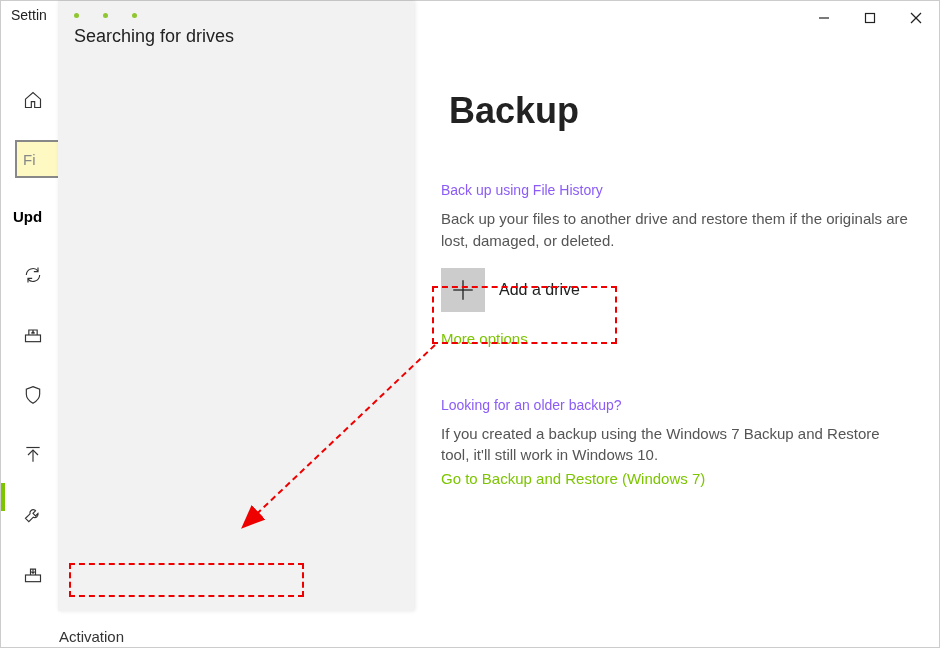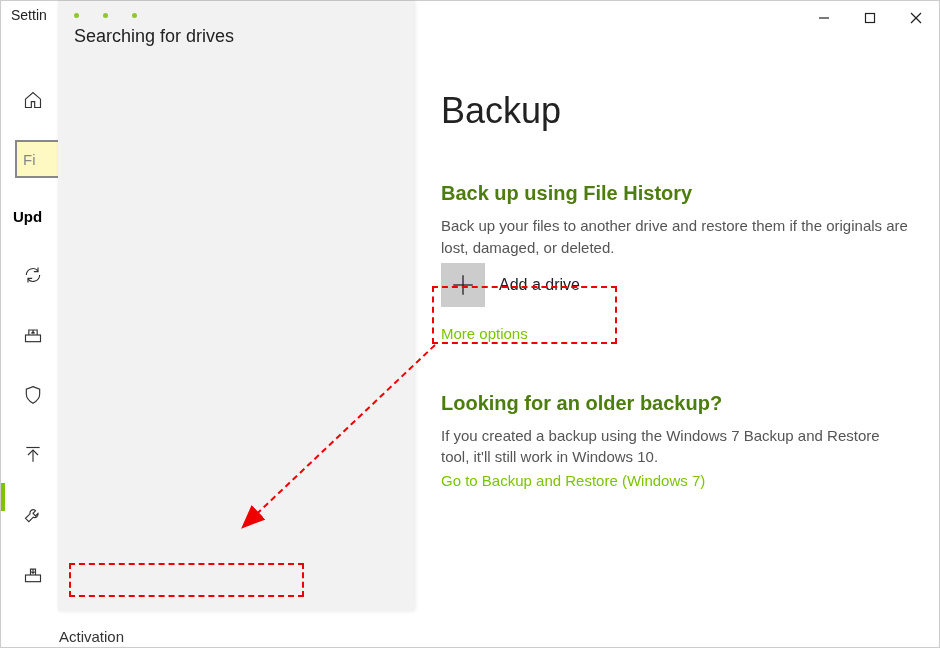--- a/index.html
+++ b/index.html
@@ -12,23 +12,23 @@
   .win-btn svg { stroke: #222; }
   .body { display: flex; height: calc(648px - 2px); }
   .sidebar { width: 60px; position: relative; padding-top: 45px; }
   .ico { width: 40px; height: 40px; margin-left: 12px; display: flex; align-items: center; justify-content: center; margin-bottom: 20px; color: #333; }
   .ico svg { stroke: #333; fill: none; stroke-width: 1.4; }
   .search-box { width: 46px; height: 38px; margin-left: 14px; border: 2px solid #888; background: #fef9c3; display: flex; align-items: center; padding-left: 6px; font-size: 15px; color: #888; margin-bottom: 30px; }
   .upd-label { margin-left: 12px; font-size: 15px; font-weight: 600; color: #000000; margin-bottom: 30px; }
   .accent { position: absolute; left: 0; width: 4px; height: 28px; background: #7cc500; }
   .bottom-label { position: absolute; bottom: 2px; left: 58px; font-size: 15px; color: #333; }
   .main { position: relative; flex: 1; padding-top: 55px; padding-left: 380px; padding-right: 30px; }
-  h1.page-title { font-size: 36px; font-weight: 400; color: #222; margin-bottom: 50px; }
-  h2.sec { font-size: 20px; font-weight: 700; color: #4d7c0f; margin-bottom: 10px; }
-  .desc { font-size: 15px; color: #555; line-height: 1.45; margin-bottom: 4px; max-width: 470px; }
+  h1.page-title { font-size: 36px; font-weight: 700; color: #222; margin-bottom: 50px; margin-left: 8px; }
+  h2.sec { font-size: 14px; font-weight: 400; color: #8b5cf6; margin-bottom: 10px; }
+  .desc { font-size: 15px; color: #555; line-height: 1.45; margin-bottom: 16px; max-width: 470px; }
   .add-drive { display: flex; align-items: center; margin-bottom: 18px; }
   .plus-tile { width: 44px; height: 44px; background: #ccc; display: flex; align-items: center; justify-content: center; margin-right: 14px; }
   .plus-tile svg { stroke: #222; stroke-width: 1.2; }
   .add-label { font-size: 16px; color: #222; }
   .link-green { color: #7cc500; font-size: 15px; margin-bottom: 30px; display: inline-block; }
   .flyout { position: absolute; left: 57px; top: 0px; width: 356px; height: 610px; background: #f2f2f2; box-shadow: 1px 0 4px rgba(0,0,0,0.10); }
   .fly-dots { display: flex; gap: 24px; padding: 12px 16px 2px 16px; }
   .fly-dots span { width: 5px; height: 5px; border-radius: 50%; background: #8fc631; }
   .fly-head { font-size: 18px; color: #222; padding: 6px 16px 0 16px; }
   .fly-link { position: absolute; left: 16px; bottom: 24px; color: #7cc500; font-size: 16px; }

